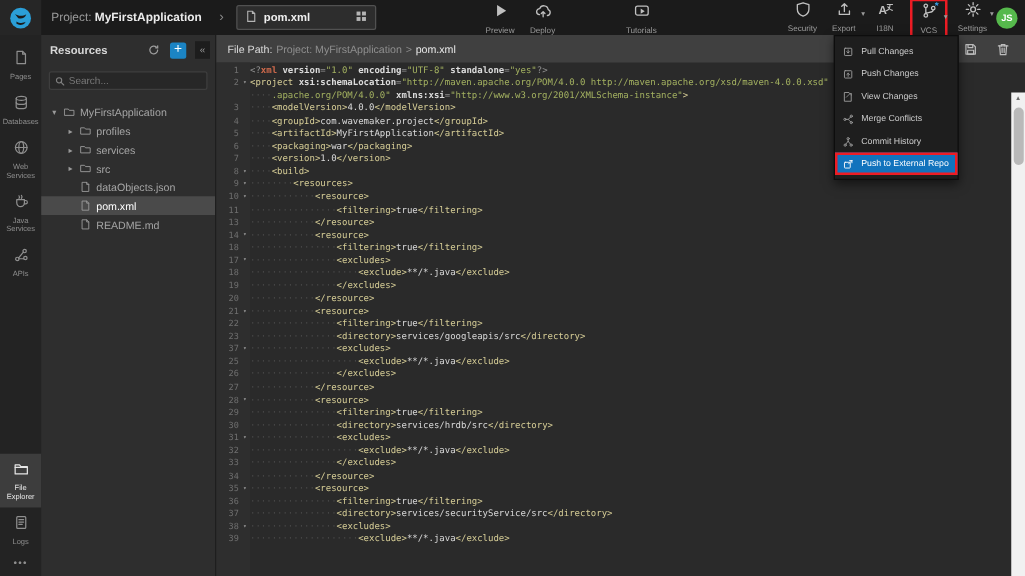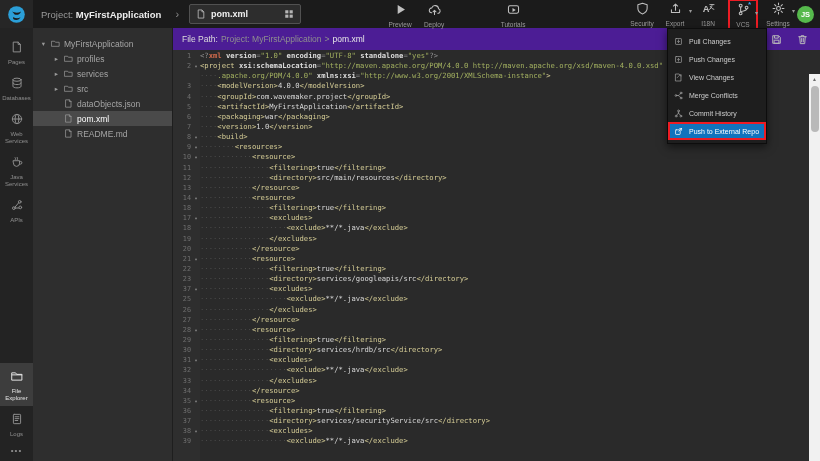--- a/index.html
+++ b/index.html
@@ -54,21 +54,21 @@
   .search input::placeholder { color:#787878; }
   .tree { margin-top:8px; }
   .tree-row { height:15px; display:flex; align-items:center; font-size:8.5px; color:#a5a5a5; gap:4px; cursor:pointer; white-space:nowrap; }
   .tree-row .tw { width:7px; font-size:6.5px; color:#9a9a9a; text-align:center; flex:0 0 7px; }
   .tree-row .icon { color:#9a9a9a; display:flex; }
   .tree-row .icon svg { width:9px; height:9px; }
   .tree-row.selected { background:#4a4a4a; color:#ffffff; }
 
   
   .editor { flex:1; position:relative; background:#2a2a2a; display:flex; flex-direction:column; overflow:hidden; }
-  .ed-toolbar { height:22px; background:#4c1d95; display:flex; align-items:center; padding:0 12px 0 9px; font-size:8.5px; flex:0 0 22px; }
+  .ed-toolbar { height:22px; background:#404040; display:flex; align-items:center; padding:0 12px 0 9px; font-size:8.5px; flex:0 0 22px; }
   .fp-label { color:#dcdcdc; }
   .fp-grey { color:#8f8f8f; margin-left:3px; }
   .fp-file { color:#e8e8e8; margin-left:3px; }
   .ed-tools { margin-left:auto; display:flex; gap:15px; color:#bdbdbd; }
   .ed-tools .icon { cursor:pointer; display:flex; }
   .ed-tools svg { width:11px; height:11px; }
   .code-wrap { flex:1; position:relative; overflow:hidden; padding-top:1px; }
   .gutter-bg { position:absolute; left:0; top:0; bottom:0; width:27px; background:#2e2e2e; }
   .crow { position:relative; display:flex; height:10.15px; line-height:10.15px; font-family:"DejaVu Sans Mono", monospace; font-size:7.2px; white-space:pre; }
   .crow .ln { width:19px; flex:0 0 19px; text-align:right; color:#6f6f6f; font-size:6.8px; padding-right:1px; }
@@ -251,20 +251,40 @@
           <span class="icon "><svg viewBox="0 0 16 16" fill="none" stroke="currentColor" stroke-width="1.3" stroke-linecap="round" stroke-linejoin="round">
               <rect x="3.2" y="1.8" width="9.6" height="12.4" rx="1"></rect>
               <path d="M5.5 5h5M5.5 7.5h5M5.5 10h3.5"></path>
             </svg></span>
           <span class="rlbl">Logs</span>
         </div>
         <div class="rail-more">•••</div>
       </nav>
 
     <aside class="panel">
+      <div class="panel-head">
+        <span class="panel-title">Resources</span>
+        <span class="icon">
+          <svg viewBox="0 0 16 16" fill="none" stroke="currentColor" stroke-width="1.6" stroke-linecap="round">
+              <path d="M13 8a5 5 0 1 1-1.5-3.6"></path>
+              <path d="M13 2.6v2.6h-2.6" fill="none"></path>
+            </svg>
+        </span>
+        <span class="plus-btn" id="plus-btn" style="background: rgb(27, 132, 196);">+</span>
+        <span class="collapse-btn">«</span>
+      </div>
+      <div class="search">
+        <span class="icon">
+          <svg viewBox="0 0 16 16" fill="none" stroke="currentColor" stroke-width="1.8" stroke-linecap="round">
+              <circle cx="6.5" cy="6.5" r="4.2"></circle>
+              <path d="M9.8 9.8L14 14"></path>
+            </svg>
+        </span>
+        <input type="text" placeholder="Search..." style="">
+      </div>
       <div class="tree" id="tree">
           <div class="tree-row" style="padding-left:7px">
             <span class="tw">▾</span>
             <span class="icon ">
               <svg viewBox="0 0 16 16" fill="none" stroke="currentColor" stroke-width="1.3" stroke-linecap="round" stroke-linejoin="round">
                 <path d="M1.5 4h5l1.4 1.8h6.6V13H1.5z"></path>
               </svg>
             </span>
             <span>MyFirstApplication</span>
           </div>
@@ -360,21 +380,20 @@
             <div class="crow"><span class="ln"></span><span class="fw"></span><span class="src"><span class="ws">····</span><span class="st">.apache.org/POM/4.0.0"</span> <span class="at">xmlns:xsi</span><span class="eq">=</span><span class="st">"http://www.w3.org/2001/XMLSchema-instance"</span><span class="tg">&gt;</span></span></div>
             <div class="crow"><span class="ln">3</span><span class="fw"></span><span class="src"><span class="ws">····</span><span class="tg">&lt;modelVersion</span><span class="tg">&gt;</span><span class="tx">4.0.0</span><span class="tg">&lt;/modelVersion</span><span class="tg">&gt;</span></span></div>
             <div class="crow"><span class="ln">4</span><span class="fw"></span><span class="src"><span class="ws">····</span><span class="tg">&lt;groupId</span><span class="tg">&gt;</span><span class="tx">com.wavemaker.project</span><span class="tg">&lt;/groupId</span><span class="tg">&gt;</span></span></div>
             <div class="crow"><span class="ln">5</span><span class="fw"></span><span class="src"><span class="ws">····</span><span class="tg">&lt;artifactId</span><span class="tg">&gt;</span><span class="tx">MyFirstApplication</span><span class="tg">&lt;/artifactId</span><span class="tg">&gt;</span></span></div>
             <div class="crow"><span class="ln">6</span><span class="fw"></span><span class="src"><span class="ws">····</span><span class="tg">&lt;packaging</span><span class="tg">&gt;</span><span class="tx">war</span><span class="tg">&lt;/packaging</span><span class="tg">&gt;</span></span></div>
             <div class="crow"><span class="ln">7</span><span class="fw"></span><span class="src"><span class="ws">····</span><span class="tg">&lt;version</span><span class="tg">&gt;</span><span class="tx">1.0</span><span class="tg">&lt;/version</span><span class="tg">&gt;</span></span></div>
             <div class="crow"><span class="ln">8</span><span class="fw">▾</span><span class="src"><span class="ws">····</span><span class="tg">&lt;build</span><span class="tg">&gt;</span></span></div>
             <div class="crow"><span class="ln">9</span><span class="fw">▾</span><span class="src"><span class="ws">········</span><span class="tg">&lt;resources</span><span class="tg">&gt;</span></span></div>
             <div class="crow"><span class="ln">10</span><span class="fw">▾</span><span class="src"><span class="ws">············</span><span class="tg">&lt;resource</span><span class="tg">&gt;</span></span></div>
             <div class="crow"><span class="ln">11</span><span class="fw"></span><span class="src"><span class="ws">················</span><span class="tg">&lt;filtering</span><span class="tg">&gt;</span><span class="tx">true</span><span class="tg">&lt;/filtering</span><span class="tg">&gt;</span></span></div>
-            <div class="crow"><span class="ln">12</span><span class="fw"></span><span class="src"><span class="ws">················</span><span class="tg">&lt;directory</span><span class="tg">&gt;</span><span class="tx">src/main/resources</span><span class="tg">&lt;/directory</span><span class="tg">&gt;</span></span></div>
             <div class="crow"><span class="ln">13</span><span class="fw"></span><span class="src"><span class="ws">············</span><span class="tg">&lt;/resource</span><span class="tg">&gt;</span></span></div>
             <div class="crow"><span class="ln">14</span><span class="fw">▾</span><span class="src"><span class="ws">············</span><span class="tg">&lt;resource</span><span class="tg">&gt;</span></span></div>
             <div class="crow"><span class="ln">18</span><span class="fw"></span><span class="src"><span class="ws">················</span><span class="tg">&lt;filtering</span><span class="tg">&gt;</span><span class="tx">true</span><span class="tg">&lt;/filtering</span><span class="tg">&gt;</span></span></div>
             <div class="crow"><span class="ln">17</span><span class="fw">▾</span><span class="src"><span class="ws">················</span><span class="tg">&lt;excludes</span><span class="tg">&gt;</span></span></div>
             <div class="crow"><span class="ln">18</span><span class="fw"></span><span class="src"><span class="ws">····················</span><span class="tg">&lt;exclude</span><span class="tg">&gt;</span><span class="tx">**/*.java</span><span class="tg">&lt;/exclude</span><span class="tg">&gt;</span></span></div>
             <div class="crow"><span class="ln">19</span><span class="fw"></span><span class="src"><span class="ws">················</span><span class="tg">&lt;/excludes</span><span class="tg">&gt;</span></span></div>
             <div class="crow"><span class="ln">20</span><span class="fw"></span><span class="src"><span class="ws">············</span><span class="tg">&lt;/resource</span><span class="tg">&gt;</span></span></div>
             <div class="crow"><span class="ln">21</span><span class="fw">▾</span><span class="src"><span class="ws">············</span><span class="tg">&lt;resource</span><span class="tg">&gt;</span></span></div>
             <div class="crow"><span class="ln">22</span><span class="fw"></span><span class="src"><span class="ws">················</span><span class="tg">&lt;filtering</span><span class="tg">&gt;</span><span class="tx">true</span><span class="tg">&lt;/filtering</span><span class="tg">&gt;</span></span></div>
             <div class="crow"><span class="ln">23</span><span class="fw"></span><span class="src"><span class="ws">················</span><span class="tg">&lt;directory</span><span class="tg">&gt;</span><span class="tx">services/googleapis/src</span><span class="tg">&lt;/directory</span><span class="tg">&gt;</span></span></div>

